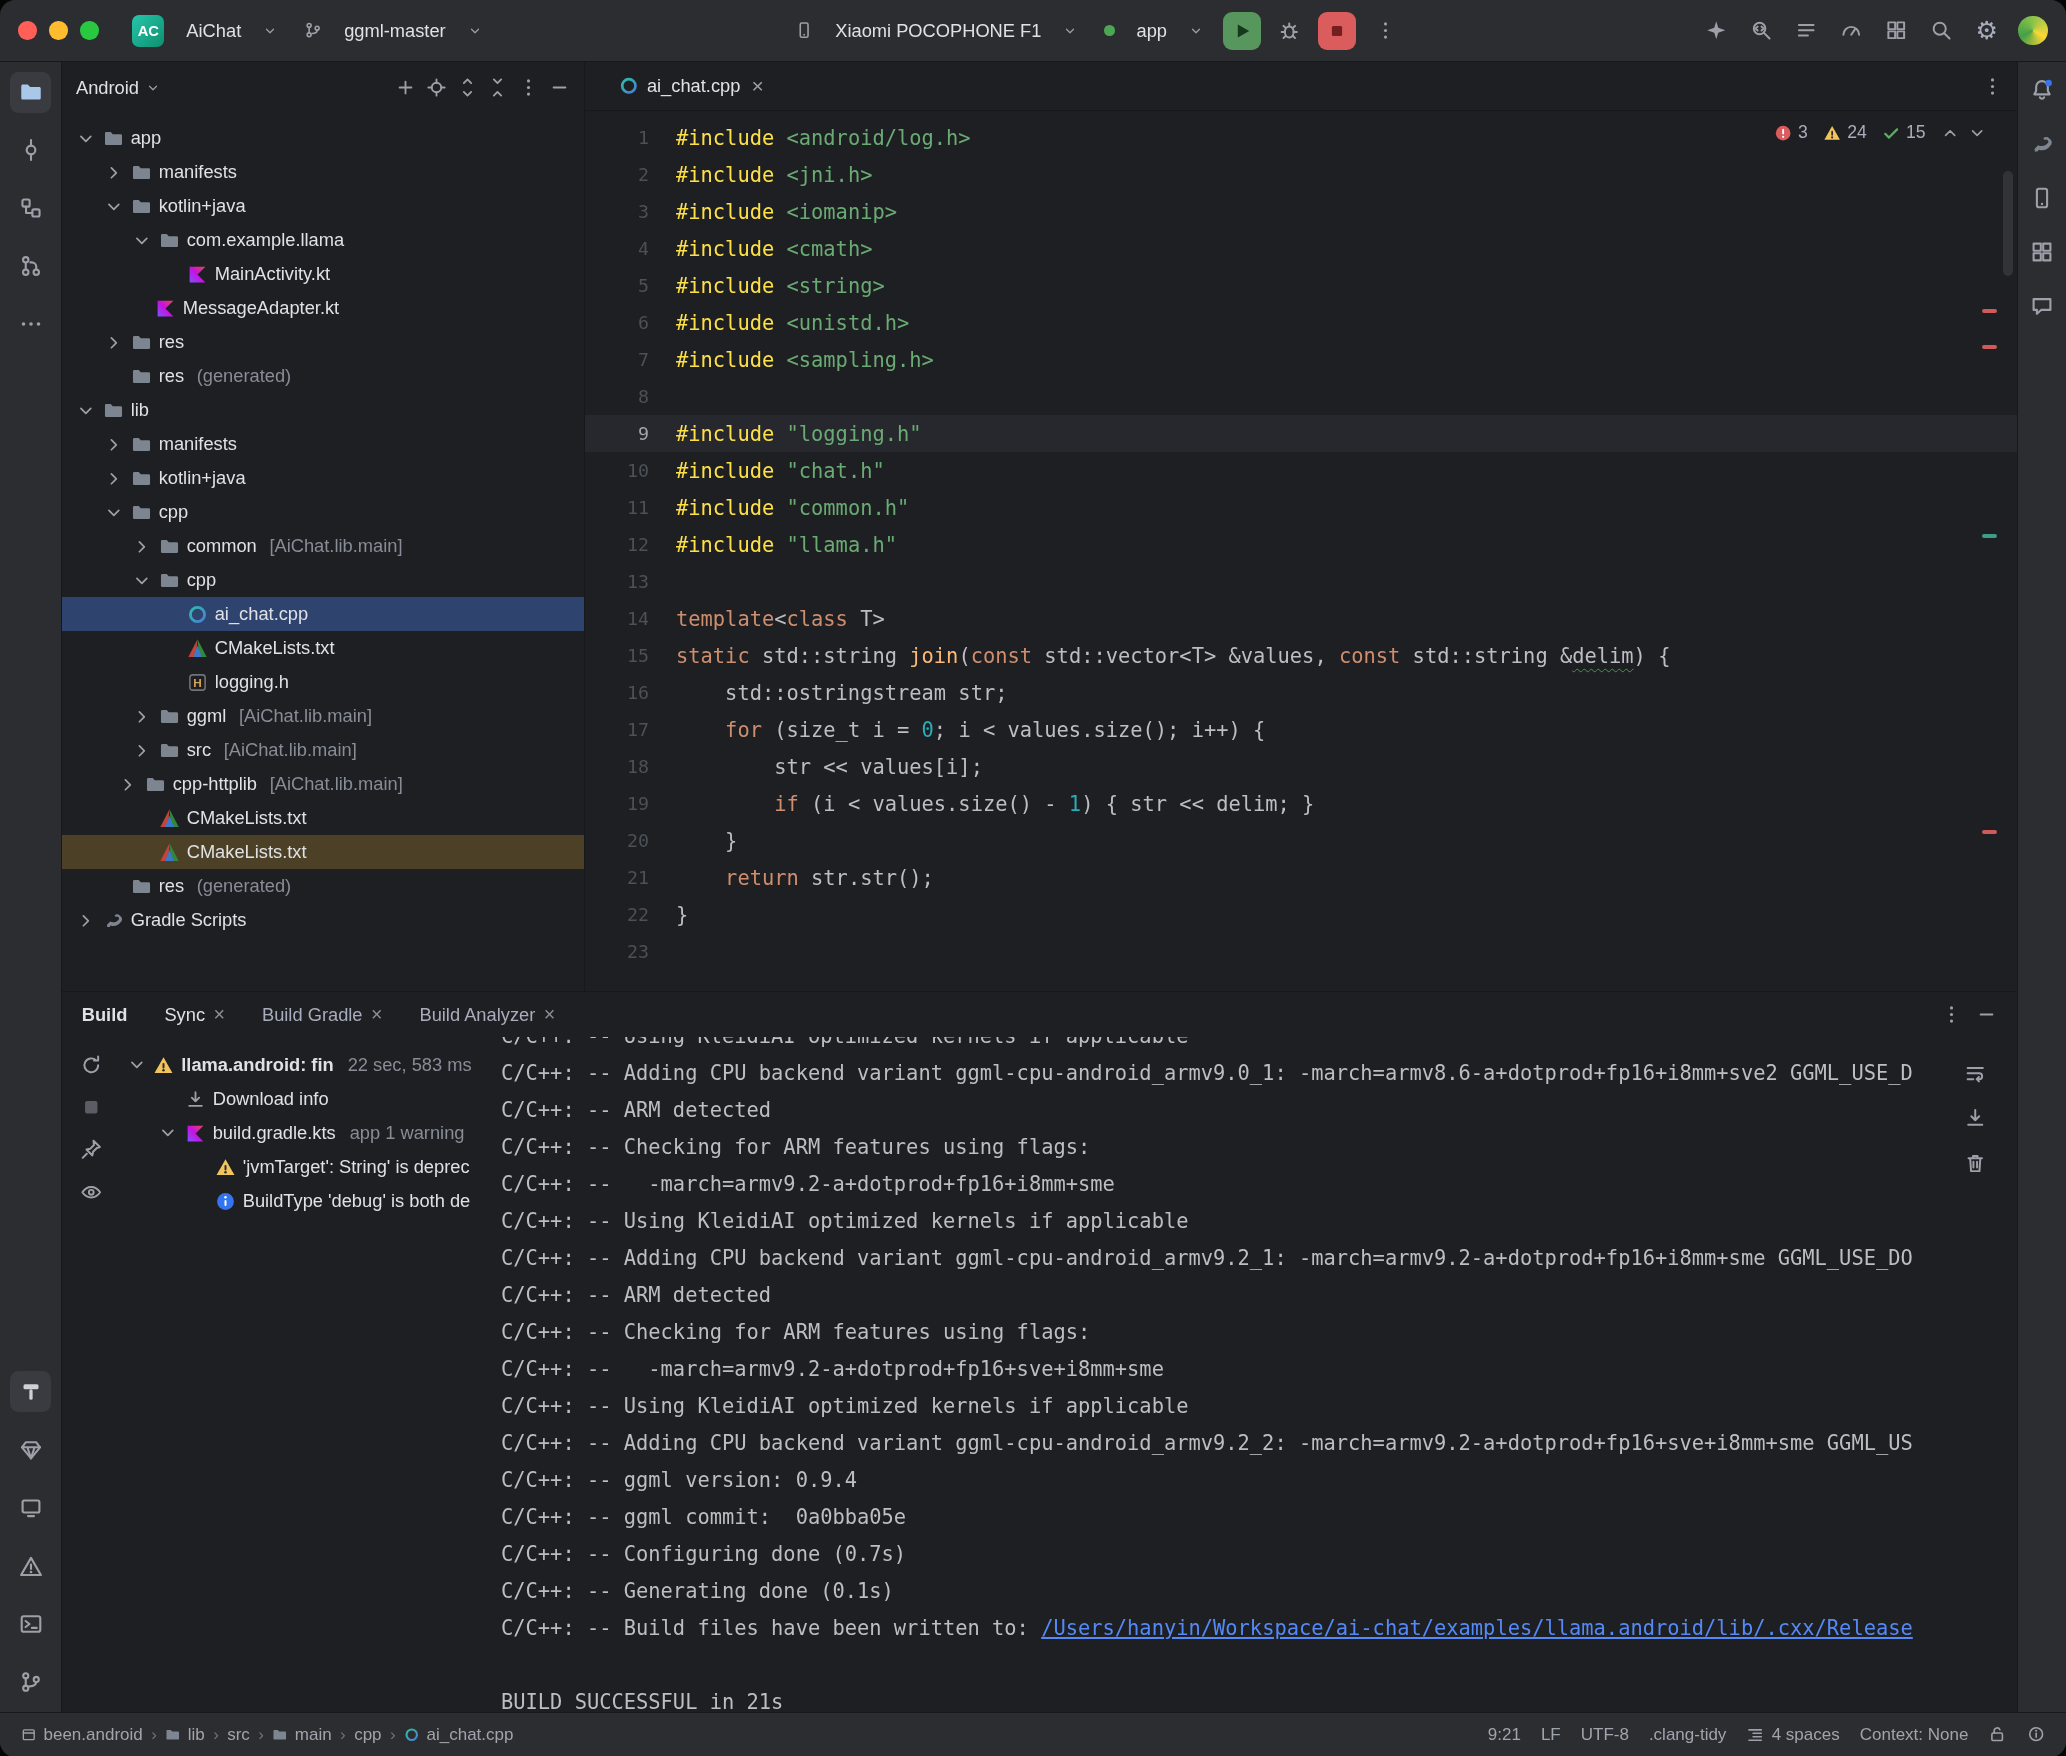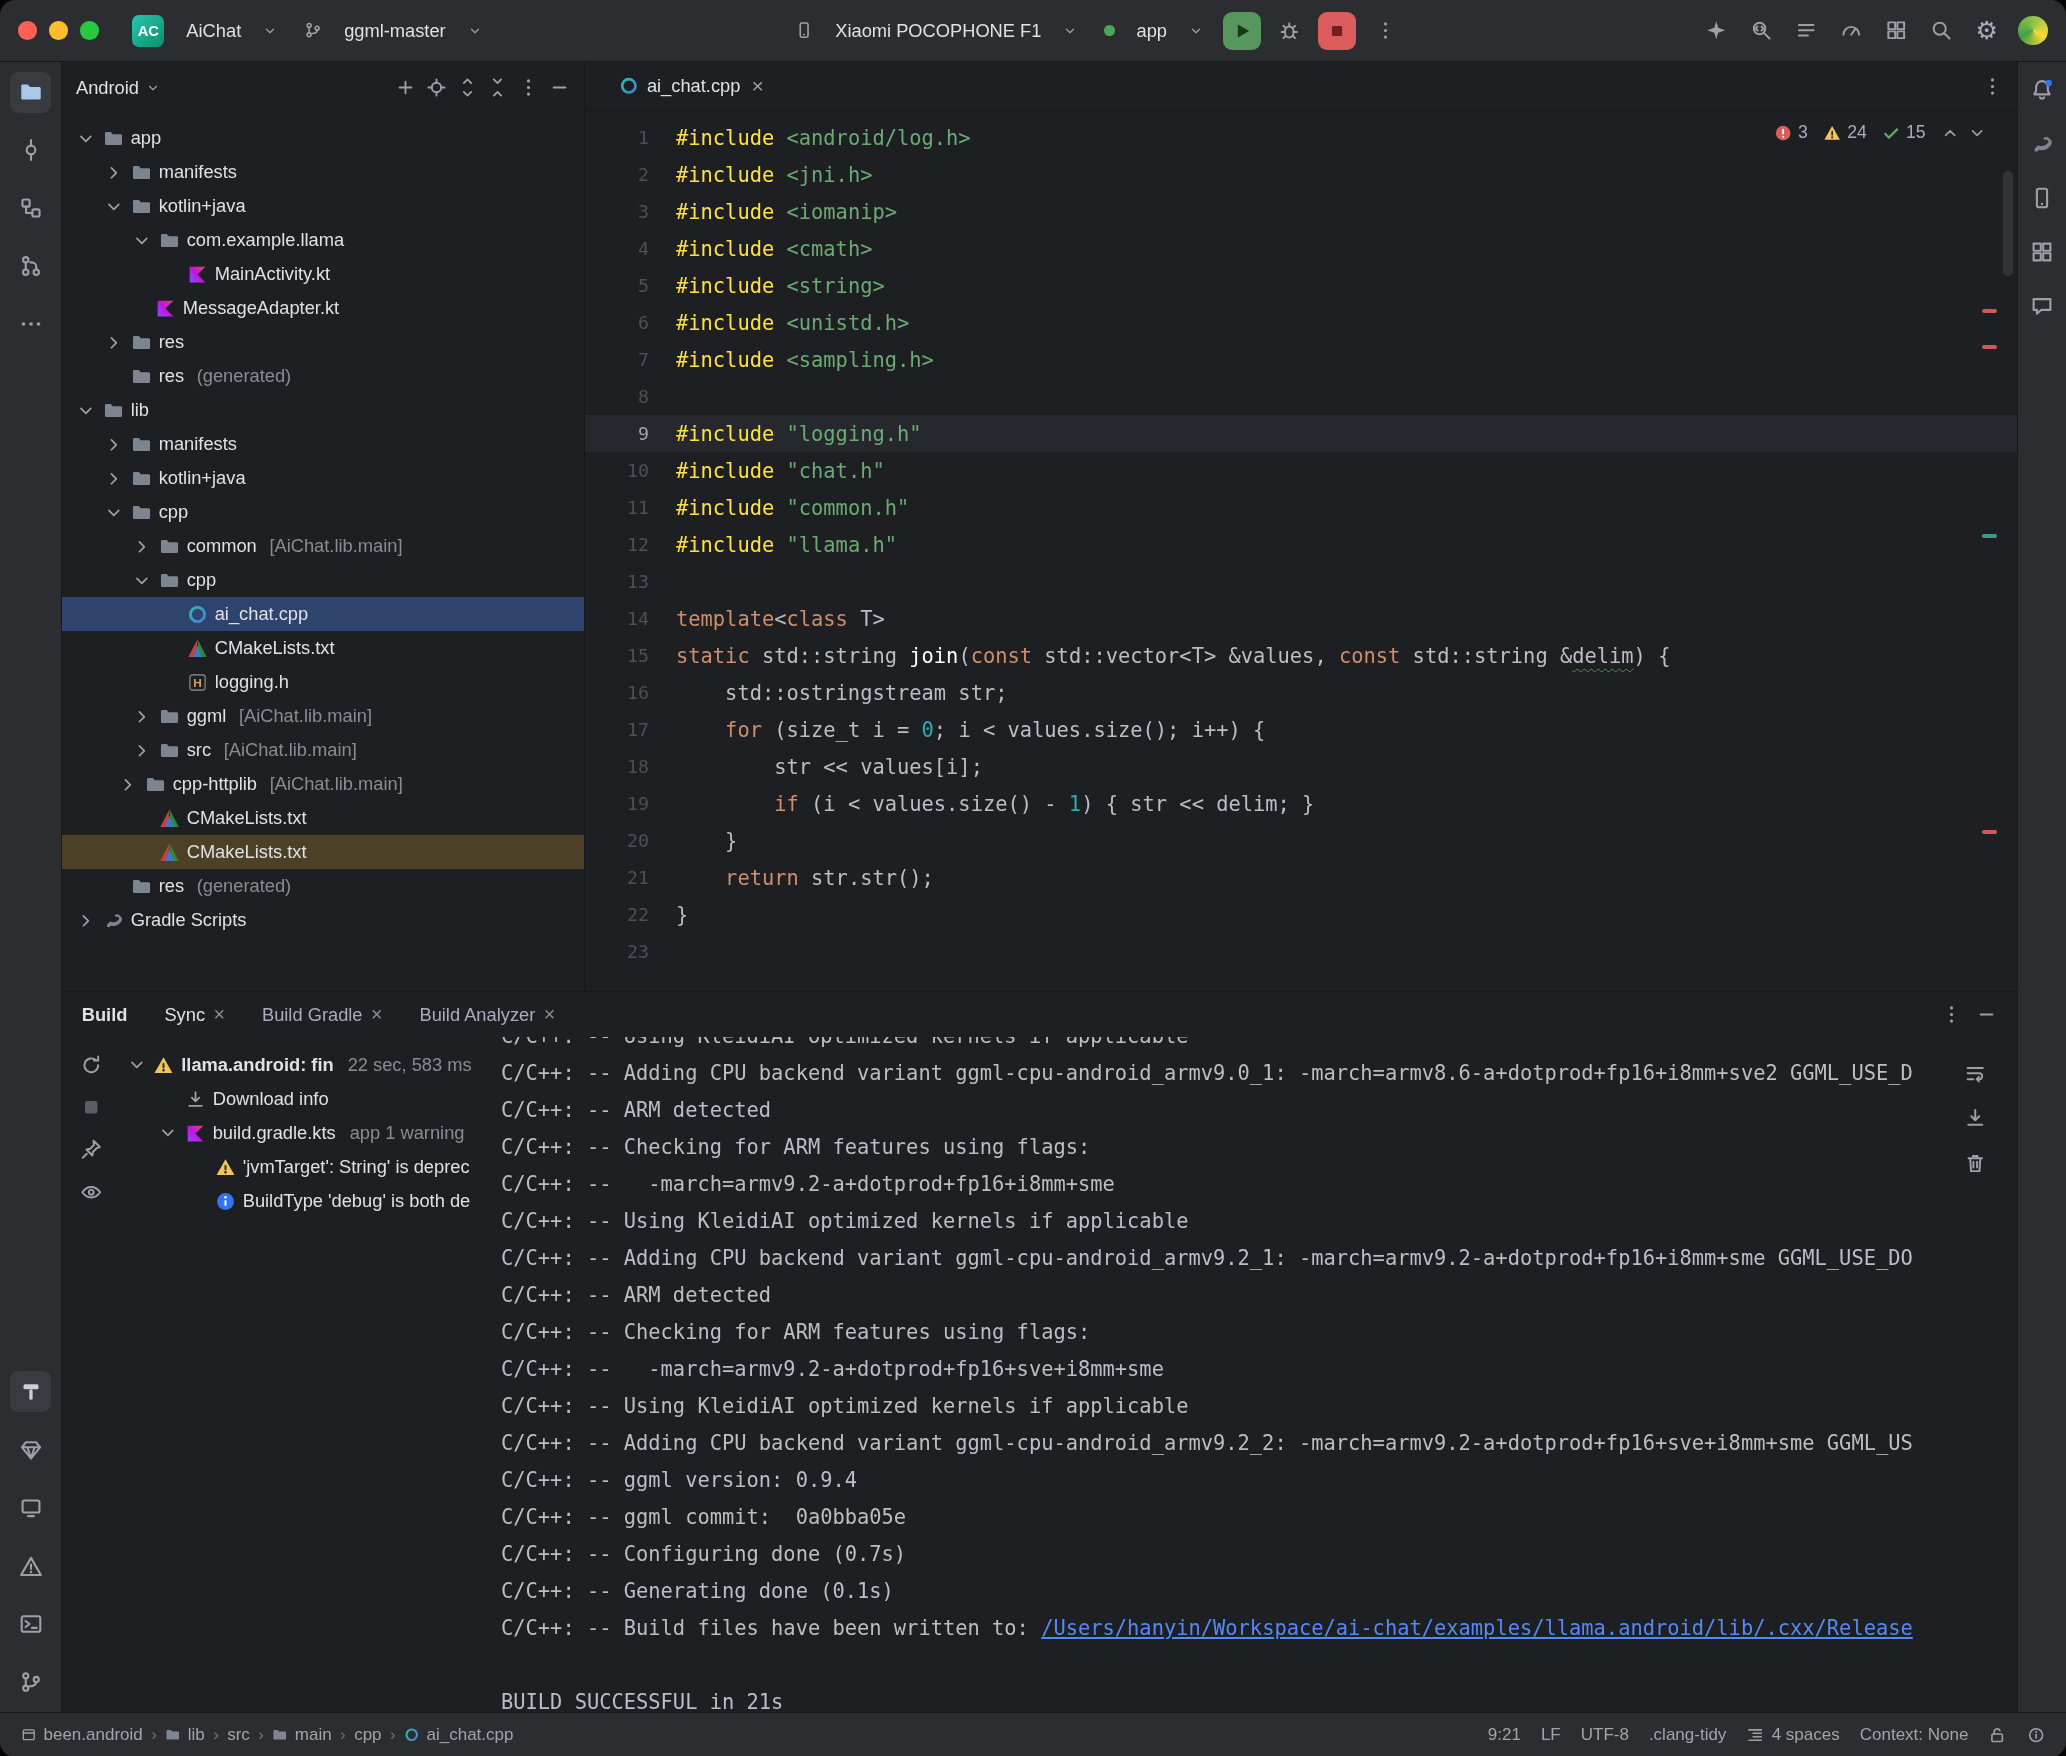--- a/index.html
+++ b/index.html
@@ -74,21 +74,21 @@
   .tab .ticon{width:19.7px;height:19.7px}
   .tab-kebab { margin-left:auto; }
   .editor { flex:1; position:relative; overflow:hidden; font-family:"DejaVu Sans Mono",monospace; font-size:20.4px; }
   .code-lines { position:absolute; top:8.4px; left:0; right:0; }
   .code-line { height:37px; display:flex; align-items:center; }
   .code-line.current { background:#26282E; }
   .lnum { flex:0 0 91px; text-align:right; padding-right:27px; color:#4B5157; font-size:18.3px; }
   .code-line.current .lnum { color:#A1A5AD; }
   .ltext { white-space:pre; color:#BCBEC4; }
   .tok-t{color:#BCBEC4} .tok-d{color:#fde047} .tok-s{color:#6AAB73} .tok-k{color:#CF8E6D}
-  .tok-f{color:#ffffff} .tok-n{color:#2AACB8}
+  .tok-f{color:#fdba74} .tok-n{color:#2AACB8}
   .tok-w{color:#BCBEC4; text-decoration:underline wavy #4E8F52; text-underline-offset:4.9px; text-decoration-thickness:1.4px;}
   .inspect { position:absolute; top:11.2px; right:31px; display:flex; align-items:center; gap:8.4px;
              color:#A8ADBD; font-size:17.6px; font-family:"Liberation Sans",sans-serif; }
   .inspect .icon{width:18.3px;height:18.3px}
   .inspect .grp{display:flex;align-items:center;gap:5.6px;margin-right:7px;}
   .mark { position:absolute; right:19.7px; width:15.5px; height:4.2px; border-radius:2.1px; }
   .vscroll { position:absolute; right:4.2px; top:60px; width:9.8px; height:105px; background:#4A4D52; opacity:.45; border-radius:4.9px; }
 
   
   .build-panel { flex:1; display:flex; flex-direction:column; border-top:0.7px solid #17181B; min-height:0; background:#1E1F22; }
@@ -116,21 +116,21 @@
   .console-icons { position:absolute; top:25px; right:31px; display:flex; flex-direction:column; gap:22.5px; }
   .console-icons .icon{width:22.5px;height:22.5px}
 
   
   .statusbar { height:45px; flex:0 0 45px; background:#2B2D30; border-top:0.7px solid #17181B;
                display:flex; align-items:center; padding:0 21px; font-size:17px; color:#A0A4AC; }
   .crumbs { display:flex; align-items:center; gap:8.4px; white-space:nowrap; }
   .crumb { display:flex; align-items:center; gap:7px; }
   .crumb .icon{width:15.5px;height:15.5px}
   .crumb-sep { color:#6F737A; }
-  .sb-right { margin-left:auto; display:flex; align-items:center; gap:20px; }
+  .sb-right { margin-left:auto; display:flex; gap:20px; }
   .sb-item { display:flex; align-items:center; gap:7px; }
   .sb-item .icon{width:18.3px;height:18.3px}
 </style>
 </head>
 <body>
 
 <svg width="0" height="0" style="position:absolute" viewBox="0 0 2939 2499">
   <defs>
     <linearGradient id="kgrad" x1="0" y1="1" x2="1" y2="0">
       <stop offset="0" stop-color="#7F52FF"></stop>

